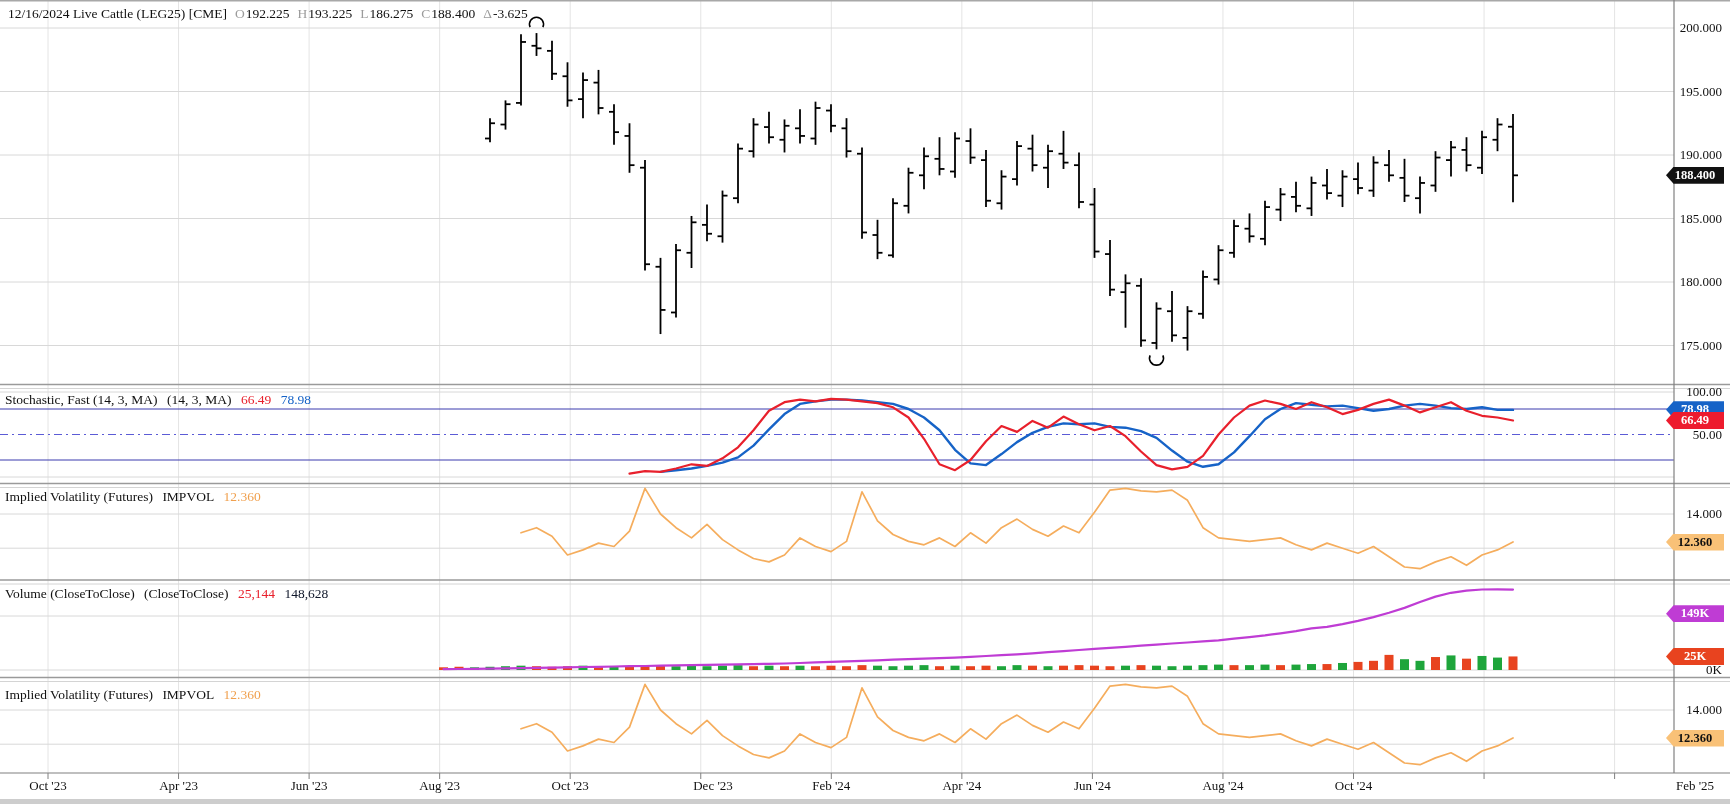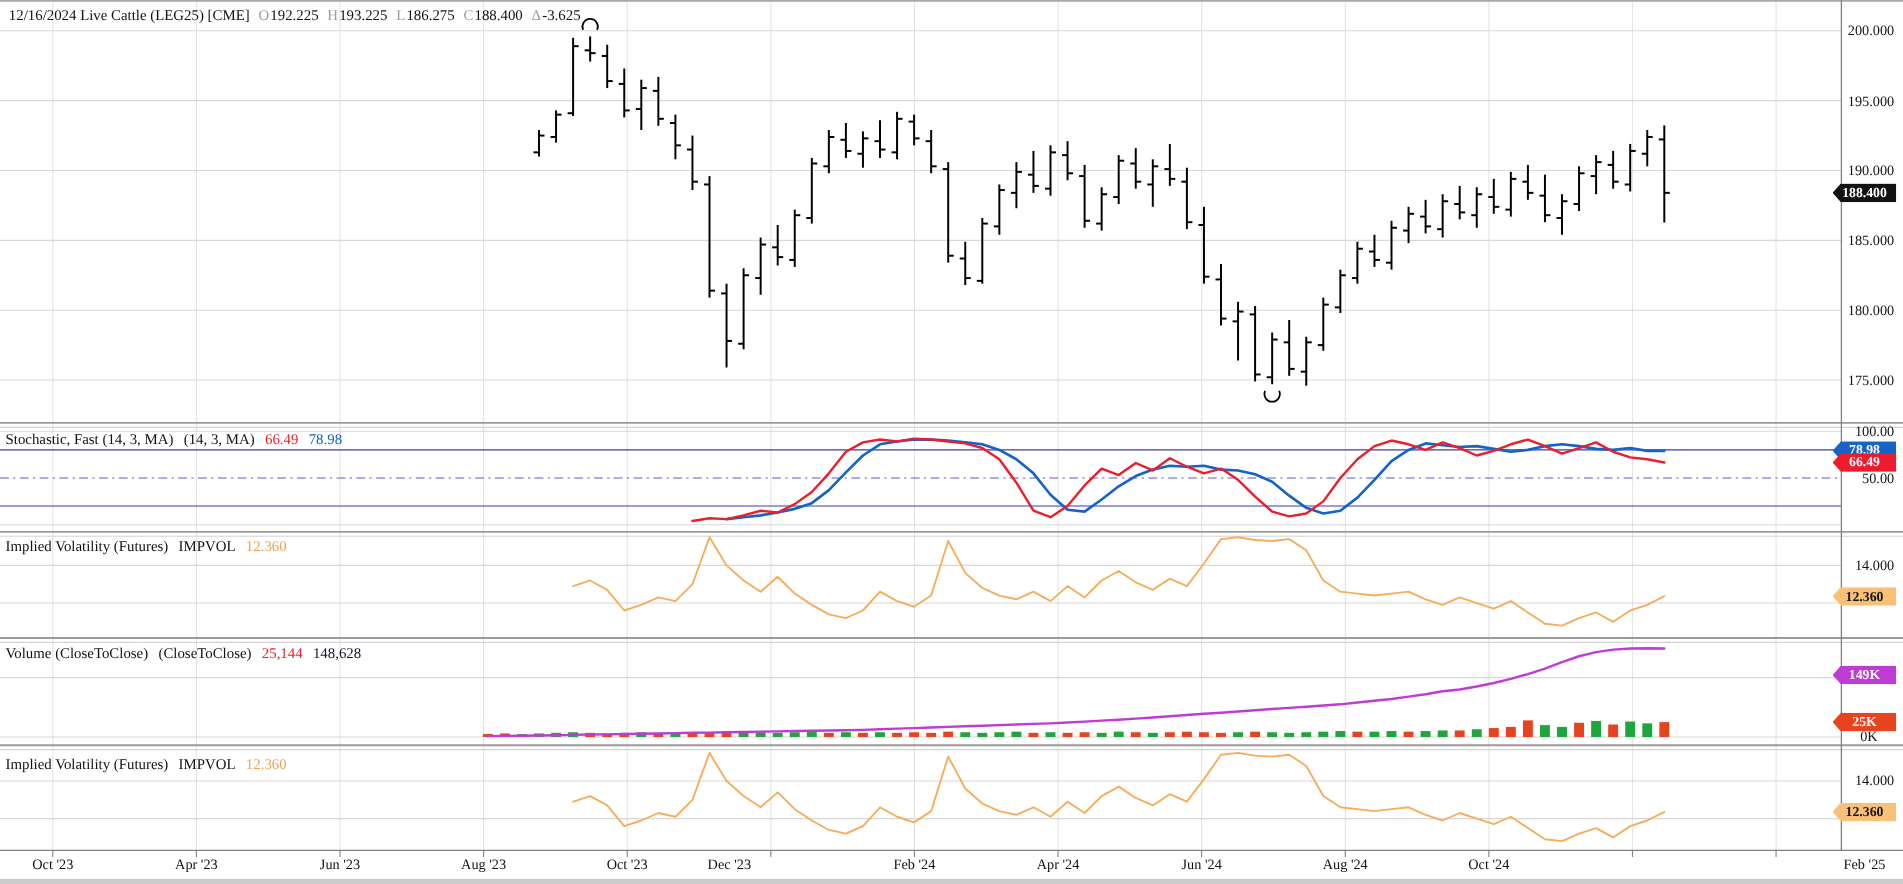--- a/index.html
+++ b/index.html
@@ -405,29 +405,29 @@
       <div class="ylab" style="top: 147px;">190.000</div>
       <div class="ylab" style="top: 210.5px;">185.000</div>
       <div class="ylab" style="top: 274px;">180.000</div>
       <div class="ylab" style="top: 337.5px;">175.000</div>
       <div class="ylab" style="top: 384px;">100.00</div>
       <div class="ylab" style="top: 426.5px;">50.00</div>
       <div class="ylab" style="top: 457px; margin-left: 39px;">0.00</div>
       <div class="ylab" style="top: 506px;">14.000</div>
       <div class="ylab" style="top: 702px;">14.000</div>
       <div class="ylab" style="top: 608px;">100K</div>
-      <div class="ylab" style="top: 662px; text-align: center;">0K</div>
+      <div class="ylab" style="top: 662px;">0K</div>
     </div>
   <div id="xlabels">
       <div class="xlab" style="left: 3px;">Oct '23</div>
       <div class="xlab" style="left: 133.55px;">Apr '23</div>
       <div class="xlab" style="left: 264.1px;">Jun '23</div>
       <div class="xlab" style="left: 394.65px;">Aug '23</div>
       <div class="xlab" style="left: 525.2px;">Oct '23</div>
-      <div class="xlab" style="left: 618px; text-align: center;">Dec '23</div>
+      <div class="xlab" style="left: 668px; text-align: center;">Dec '23</div>
       <div class="xlab" style="left: 786.3px;">Feb '24</div>
       <div class="xlab" style="left: 916.85px;">Apr '24</div>
       <div class="xlab" style="left: 1047.4px;">Jun '24</div>
       <div class="xlab" style="left: 1177.95px;">Aug '24</div>
       <div class="xlab" style="left: 1308.5px;">Oct '24</div>
       <div class="xlab" style="left: 1439.05px; margin-top: 28px;">Dec '24</div>
       <div class="xlab" style="left: 1650px;">Feb '25</div>
     </div>
 </div>
 

